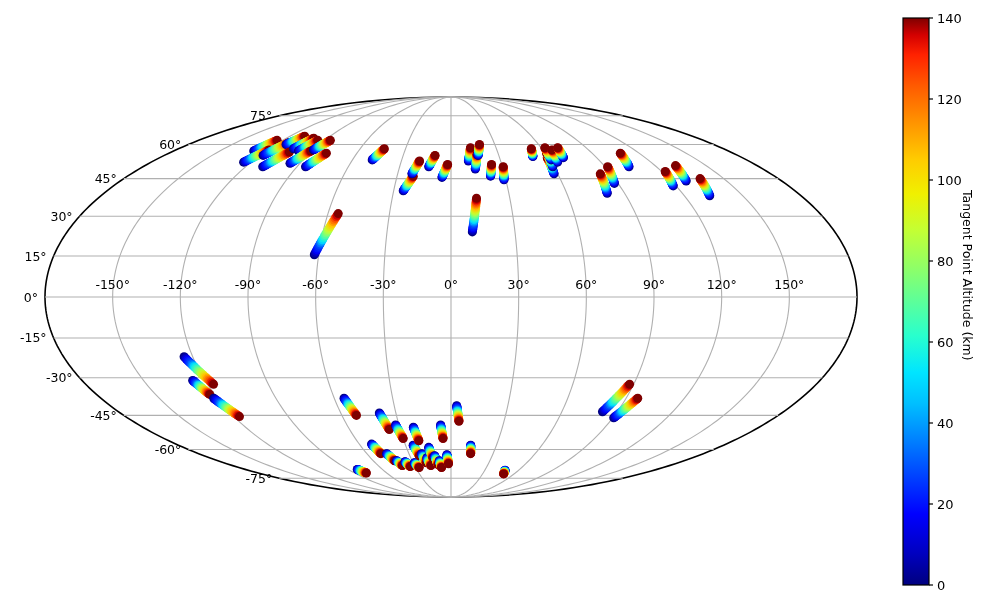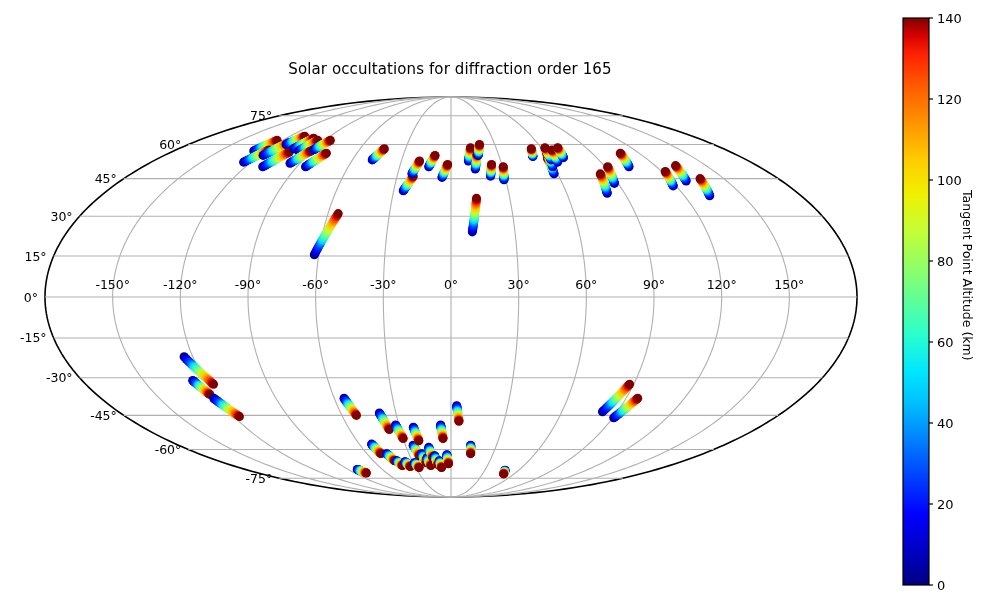--- a/index.html
+++ b/index.html
@@ -71,21 +71,20 @@
     color: #000000;
     transform-origin: left top;
     white-space: nowrap;
   }
 </style>
 </head>
 <body>
 
 <div id="figure">
 
-  <div class="plot-title">Solar occultations for diffraction order 165</div>
 
   <svg id="map-svg" xmlns="http://www.w3.org/2000/svg" viewBox="0 0 1000 600">
     <g id="map-group">
       <path id="map-outline" class="map-outline" d="M451.00,497.00 L479.84,496.49 L496.74,495.73 L510.88,494.81 L523.46,493.79 L534.98,492.67 L545.71,491.48 L555.81,490.22 L565.40,488.90 L574.56,487.51 L583.33,486.08 L591.77,484.59 L599.91,483.06 L607.78,481.49 L615.41,479.87 L622.80,478.21 L629.99,476.52 L636.98,474.78 L643.78,473.02 L650.41,471.22 L656.87,469.38 L663.17,467.52 L669.32,465.62 L675.33,463.70 L681.20,461.75 L686.93,459.76 L692.54,457.76 L698.01,455.72 L703.37,453.67 L708.61,451.58 L713.73,449.48 L718.74,447.35 L723.64,445.20 L728.43,443.02 L733.12,440.83 L737.70,438.61 L742.19,436.37 L746.57,434.12 L750.85,431.84 L755.04,429.54 L759.13,427.23 L763.13,424.90 L767.03,422.55 L770.84,420.19 L774.57,417.81 L778.20,415.41 L781.74,413.00 L785.20,410.57 L788.56,408.12 L791.84,405.67 L795.04,403.19 L798.15,400.71 L801.18,398.21 L804.12,395.70 L806.97,393.18 L809.75,390.64 L812.44,388.09 L815.05,385.53 L817.58,382.97 L820.03,380.39 L822.40,377.79 L824.68,375.19 L826.89,372.58 L829.02,369.97 L831.06,367.34 L833.03,364.70 L834.92,362.06 L836.73,359.40 L838.46,356.74 L840.12,354.08 L841.69,351.40 L843.19,348.72 L844.61,346.04 L845.95,343.34 L847.21,340.65 L848.40,337.94 L849.51,335.24 L850.54,332.52 L851.50,329.81 L852.38,327.09 L853.18,324.36 L853.91,321.64 L854.56,318.91 L855.13,316.17 L855.63,313.44 L856.05,310.70 L856.39,307.96 L856.66,305.22 L856.85,302.48 L856.96,299.74 L857.00,297.00 L856.96,294.26 L856.85,291.52 L856.66,288.78 L856.39,286.04 L856.05,283.30 L855.63,280.56 L855.13,277.83 L854.56,275.09 L853.91,272.36 L853.18,269.64 L852.38,266.91 L851.50,264.19 L850.54,261.48 L849.51,258.76 L848.40,256.06 L847.21,253.35 L845.95,250.66 L844.61,247.96 L843.19,245.28 L841.69,242.60 L840.12,239.92 L838.46,237.26 L836.73,234.60 L834.92,231.94 L833.03,229.30 L831.06,226.66 L829.02,224.03 L826.89,221.42 L824.68,218.81 L822.40,216.21 L820.03,213.61 L817.58,211.03 L815.05,208.47 L812.44,205.91 L809.75,203.36 L806.97,200.82 L804.12,198.30 L801.18,195.79 L798.15,193.29 L795.04,190.81 L791.84,188.33 L788.56,185.88 L785.20,183.43 L781.74,181.00 L778.20,178.59 L774.57,176.19 L770.84,173.81 L767.03,171.45 L763.13,169.10 L759.13,166.77 L755.04,164.46 L750.85,162.16 L746.57,159.88 L742.19,157.63 L737.70,155.39 L733.12,153.17 L728.43,150.98 L723.64,148.80 L718.74,146.65 L713.73,144.52 L708.61,142.42 L703.37,140.33 L698.01,138.28 L692.54,136.24 L686.93,134.24 L681.20,132.25 L675.33,130.30 L669.32,128.38 L663.17,126.48 L656.87,124.62 L650.41,122.78 L643.78,120.98 L636.98,119.22 L629.99,117.48 L622.80,115.79 L615.41,114.13 L607.78,112.51 L599.91,110.94 L591.77,109.41 L583.33,107.92 L574.56,106.49 L565.40,105.10 L555.81,103.78 L545.71,102.52 L534.98,101.33 L523.46,100.21 L510.88,99.19 L496.74,98.27 L479.84,97.51 L451.00,97.00 L451.00,97.00 L422.16,97.51 L405.26,98.27 L391.12,99.19 L378.54,100.21 L367.02,101.33 L356.29,102.52 L346.19,103.78 L336.60,105.10 L327.44,106.49 L318.67,107.92 L310.23,109.41 L302.09,110.94 L294.22,112.51 L286.59,114.13 L279.20,115.79 L272.01,117.48 L265.02,119.22 L258.22,120.98 L251.59,122.78 L245.13,124.62 L238.83,126.48 L232.68,128.38 L226.67,130.30 L220.80,132.25 L215.07,134.24 L209.46,136.24 L203.99,138.28 L198.63,140.33 L193.39,142.42 L188.27,144.52 L183.26,146.65 L178.36,148.80 L173.57,150.98 L168.88,153.17 L164.30,155.39 L159.81,157.63 L155.43,159.88 L151.15,162.16 L146.96,164.46 L142.87,166.77 L138.87,169.10 L134.97,171.45 L131.16,173.81 L127.43,176.19 L123.80,178.59 L120.26,181.00 L116.80,183.43 L113.44,185.88 L110.16,188.33 L106.96,190.81 L103.85,193.29 L100.82,195.79 L97.88,198.30 L95.03,200.82 L92.25,203.36 L89.56,205.91 L86.95,208.47 L84.42,211.03 L81.97,213.61 L79.60,216.21 L77.32,218.81 L75.11,221.42 L72.98,224.03 L70.94,226.66 L68.97,229.30 L67.08,231.94 L65.27,234.60 L63.54,237.26 L61.88,239.92 L60.31,242.60 L58.81,245.28 L57.39,247.96 L56.05,250.66 L54.79,253.35 L53.60,256.06 L52.49,258.76 L51.46,261.48 L50.50,264.19 L49.62,266.91 L48.82,269.64 L48.09,272.36 L47.44,275.09 L46.87,277.83 L46.37,280.56 L45.95,283.30 L45.61,286.04 L45.34,288.78 L45.15,291.52 L45.04,294.26 L45.00,297.00 L45.04,299.74 L45.15,302.48 L45.34,305.22 L45.61,307.96 L45.95,310.70 L46.37,313.44 L46.87,316.17 L47.44,318.91 L48.09,321.64 L48.82,324.36 L49.62,327.09 L50.50,329.81 L51.46,332.52 L52.49,335.24 L53.60,337.94 L54.79,340.65 L56.05,343.34 L57.39,346.04 L58.81,348.72 L60.31,351.40 L61.88,354.08 L63.54,356.74 L65.27,359.40 L67.08,362.06 L68.97,364.70 L70.94,367.34 L72.98,369.97 L75.11,372.58 L77.32,375.19 L79.60,377.79 L81.97,380.39 L84.42,382.97 L86.95,385.53 L89.56,388.09 L92.25,390.64 L95.03,393.18 L97.88,395.70 L100.82,398.21 L103.85,400.71 L106.96,403.19 L110.16,405.67 L113.44,408.12 L116.80,410.57 L120.26,413.00 L123.80,415.41 L127.43,417.81 L131.16,420.19 L134.97,422.55 L138.87,424.90 L142.87,427.23 L146.96,429.54 L151.15,431.84 L155.43,434.12 L159.81,436.37 L164.30,438.61 L168.88,440.83 L173.57,443.02 L178.36,445.20 L183.26,447.35 L188.27,449.48 L193.39,451.58 L198.63,453.67 L203.99,455.72 L209.46,457.76 L215.07,459.76 L220.80,461.75 L226.67,463.70 L232.68,465.62 L238.83,467.52 L245.13,469.38 L251.59,471.22 L258.22,473.02 L265.02,474.78 L272.01,476.52 L279.20,478.21 L286.59,479.87 L294.22,481.49 L302.09,483.06 L310.23,484.59 L318.67,486.08 L327.44,487.51 L336.60,488.90 L346.19,490.22 L356.29,491.48 L367.02,492.67 L378.54,493.79 L391.12,494.81 L405.26,495.73 L422.16,496.49 L451.00,497.00 Z"></path>
       <g id="graticule">
           <path class="grid-line" d="M279.20,478.21 L281.11,478.21 L283.02,478.21 L284.92,478.21 L286.83,478.21 L288.74,478.21 L290.65,478.21 L292.56,478.21 L294.47,478.21 L296.38,478.21 L298.29,478.21 L300.20,478.21 L302.10,478.21 L304.01,478.21 L305.92,478.21 L307.83,478.21 L309.74,478.21 L311.65,478.21 L313.56,478.21 L315.47,478.21 L317.38,478.21 L319.28,478.21 L321.19,478.21 L323.10,478.21 L325.01,478.21 L326.92,478.21 L328.83,478.21 L330.74,478.21 L332.65,478.21 L334.56,478.21 L336.46,478.21 L338.37,478.21 L340.28,478.21 L342.19,478.21 L344.10,478.21 L346.01,478.21 L347.92,478.21 L349.83,478.21 L351.74,478.21 L353.65,478.21 L355.55,478.21 L357.46,478.21 L359.37,478.21 L361.28,478.21 L363.19,478.21 L365.10,478.21 L367.01,478.21 L368.92,478.21 L370.83,478.21 L372.73,478.21 L374.64,478.21 L376.55,478.21 L378.46,478.21 L380.37,478.21 L382.28,478.21 L384.19,478.21 L386.10,478.21 L388.01,478.21 L389.91,478.21 L391.82,478.21 L393.73,478.21 L395.64,478.21 L397.55,478.21 L399.46,478.21 L401.37,478.21 L403.28,478.21 L405.19,478.21 L407.09,478.21 L409.00,478.21 L410.91,478.21 L412.82,478.21 L414.73,478.21 L416.64,478.21 L418.55,478.21 L420.46,478.21 L422.37,478.21 L424.28,478.21 L426.18,478.21 L428.09,478.21 L430.00,478.21 L431.91,478.21 L433.82,478.21 L435.73,478.21 L437.64,478.21 L439.55,478.21 L441.46,478.21 L443.36,478.21 L445.27,478.21 L447.18,478.21 L449.09,478.21 L451.00,478.21 L452.91,478.21 L454.82,478.21 L456.73,478.21 L458.64,478.21 L460.54,478.21 L462.45,478.21 L464.36,478.21 L466.27,478.21 L468.18,478.21 L470.09,478.21 L472.00,478.21 L473.91,478.21 L475.82,478.21 L477.72,478.21 L479.63,478.21 L481.54,478.21 L483.45,478.21 L485.36,478.21 L487.27,478.21 L489.18,478.21 L491.09,478.21 L493.00,478.21 L494.91,478.21 L496.81,478.21 L498.72,478.21 L500.63,478.21 L502.54,478.21 L504.45,478.21 L506.36,478.21 L508.27,478.21 L510.18,478.21 L512.09,478.21 L513.99,478.21 L515.90,478.21 L517.81,478.21 L519.72,478.21 L521.63,478.21 L523.54,478.21 L525.45,478.21 L527.36,478.21 L529.27,478.21 L531.17,478.21 L533.08,478.21 L534.99,478.21 L536.90,478.21 L538.81,478.21 L540.72,478.21 L542.63,478.21 L544.54,478.21 L546.45,478.21 L548.35,478.21 L550.26,478.21 L552.17,478.21 L554.08,478.21 L555.99,478.21 L557.90,478.21 L559.81,478.21 L561.72,478.21 L563.63,478.21 L565.54,478.21 L567.44,478.21 L569.35,478.21 L571.26,478.21 L573.17,478.21 L575.08,478.21 L576.99,478.21 L578.90,478.21 L580.81,478.21 L582.72,478.21 L584.62,478.21 L586.53,478.21 L588.44,478.21 L590.35,478.21 L592.26,478.21 L594.17,478.21 L596.08,478.21 L597.99,478.21 L599.90,478.21 L601.80,478.21 L603.71,478.21 L605.62,478.21 L607.53,478.21 L609.44,478.21 L611.35,478.21 L613.26,478.21 L615.17,478.21 L617.08,478.21 L618.98,478.21 L620.89,478.21 L622.80,478.21"></path>
           <path class="grid-line" d="M188.27,449.48 L191.19,449.48 L194.11,449.48 L197.03,449.48 L199.95,449.48 L202.86,449.48 L205.78,449.48 L208.70,449.48 L211.62,449.48 L214.54,449.48 L217.46,449.48 L220.38,449.48 L223.30,449.48 L226.22,449.48 L229.14,449.48 L232.06,449.48 L234.98,449.48 L237.90,449.48 L240.81,449.48 L243.73,449.48 L246.65,449.48 L249.57,449.48 L252.49,449.48 L255.41,449.48 L258.33,449.48 L261.25,449.48 L264.17,449.48 L267.09,449.48 L270.01,449.48 L272.93,449.48 L275.85,449.48 L278.76,449.48 L281.68,449.48 L284.60,449.48 L287.52,449.48 L290.44,449.48 L293.36,449.48 L296.28,449.48 L299.20,449.48 L302.12,449.48 L305.04,449.48 L307.96,449.48 L310.88,449.48 L313.80,449.48 L316.71,449.48 L319.63,449.48 L322.55,449.48 L325.47,449.48 L328.39,449.48 L331.31,449.48 L334.23,449.48 L337.15,449.48 L340.07,449.48 L342.99,449.48 L345.91,449.48 L348.83,449.48 L351.75,449.48 L354.67,449.48 L357.58,449.48 L360.50,449.48 L363.42,449.48 L366.34,449.48 L369.26,449.48 L372.18,449.48 L375.10,449.48 L378.02,449.48 L380.94,449.48 L383.86,449.48 L386.78,449.48 L389.70,449.48 L392.62,449.48 L395.53,449.48 L398.45,449.48 L401.37,449.48 L404.29,449.48 L407.21,449.48 L410.13,449.48 L413.05,449.48 L415.97,449.48 L418.89,449.48 L421.81,449.48 L424.73,449.48 L427.65,449.48 L430.57,449.48 L433.48,449.48 L436.40,449.48 L439.32,449.48 L442.24,449.48 L445.16,449.48 L448.08,449.48 L451.00,449.48 L453.92,449.48 L456.84,449.48 L459.76,449.48 L462.68,449.48 L465.60,449.48 L468.52,449.48 L471.43,449.48 L474.35,449.48 L477.27,449.48 L480.19,449.48 L483.11,449.48 L486.03,449.48 L488.95,449.48 L491.87,449.48 L494.79,449.48 L497.71,449.48 L500.63,449.48 L503.55,449.48 L506.47,449.48 L509.38,449.48 L512.30,449.48 L515.22,449.48 L518.14,449.48 L521.06,449.48 L523.98,449.48 L526.90,449.48 L529.82,449.48 L532.74,449.48 L535.66,449.48 L538.58,449.48 L541.50,449.48 L544.42,449.48 L547.33,449.48 L550.25,449.48 L553.17,449.48 L556.09,449.48 L559.01,449.48 L561.93,449.48 L564.85,449.48 L567.77,449.48 L570.69,449.48 L573.61,449.48 L576.53,449.48 L579.45,449.48 L582.37,449.48 L585.29,449.48 L588.20,449.48 L591.12,449.48 L594.04,449.48 L596.96,449.48 L599.88,449.48 L602.80,449.48 L605.72,449.48 L608.64,449.48 L611.56,449.48 L614.48,449.48 L617.40,449.48 L620.32,449.48 L623.24,449.48 L626.15,449.48 L629.07,449.48 L631.99,449.48 L634.91,449.48 L637.83,449.48 L640.75,449.48 L643.67,449.48 L646.59,449.48 L649.51,449.48 L652.43,449.48 L655.35,449.48 L658.27,449.48 L661.19,449.48 L664.10,449.48 L667.02,449.48 L669.94,449.48 L672.86,449.48 L675.78,449.48 L678.70,449.48 L681.62,449.48 L684.54,449.48 L687.46,449.48 L690.38,449.48 L693.30,449.48 L696.22,449.48 L699.14,449.48 L702.05,449.48 L704.97,449.48 L707.89,449.48 L710.81,449.48 L713.73,449.48"></path>
           <path class="grid-line" d="M123.80,415.41 L127.44,415.41 L131.07,415.41 L134.71,415.41 L138.34,415.41 L141.98,415.41 L145.61,415.41 L149.25,415.41 L152.89,415.41 L156.52,415.41 L160.16,415.41 L163.79,415.41 L167.43,415.41 L171.06,415.41 L174.70,415.41 L178.33,415.41 L181.97,415.41 L185.61,415.41 L189.24,415.41 L192.88,415.41 L196.51,415.41 L200.15,415.41 L203.78,415.41 L207.42,415.41 L211.05,415.41 L214.69,415.41 L218.33,415.41 L221.96,415.41 L225.60,415.41 L229.23,415.41 L232.87,415.41 L236.50,415.41 L240.14,415.41 L243.77,415.41 L247.41,415.41 L251.05,415.41 L254.68,415.41 L258.32,415.41 L261.95,415.41 L265.59,415.41 L269.22,415.41 L272.86,415.41 L276.49,415.41 L280.13,415.41 L283.77,415.41 L287.40,415.41 L291.04,415.41 L294.67,415.41 L298.31,415.41 L301.94,415.41 L305.58,415.41 L309.21,415.41 L312.85,415.41 L316.49,415.41 L320.12,415.41 L323.76,415.41 L327.39,415.41 L331.03,415.41 L334.66,415.41 L338.30,415.41 L341.93,415.41 L345.57,415.41 L349.20,415.41 L352.84,415.41 L356.48,415.41 L360.11,415.41 L363.75,415.41 L367.38,415.41 L371.02,415.41 L374.65,415.41 L378.29,415.41 L381.92,415.41 L385.56,415.41 L389.20,415.41 L392.83,415.41 L396.47,415.41 L400.10,415.41 L403.74,415.41 L407.37,415.41 L411.01,415.41 L414.64,415.41 L418.28,415.41 L421.92,415.41 L425.55,415.41 L429.19,415.41 L432.82,415.41 L436.46,415.41 L440.09,415.41 L443.73,415.41 L447.36,415.41 L451.00,415.41 L454.64,415.41 L458.27,415.41 L461.91,415.41 L465.54,415.41 L469.18,415.41 L472.81,415.41 L476.45,415.41 L480.08,415.41 L483.72,415.41 L487.36,415.41 L490.99,415.41 L494.63,415.41 L498.26,415.41 L501.90,415.41 L505.53,415.41 L509.17,415.41 L512.80,415.41 L516.44,415.41 L520.08,415.41 L523.71,415.41 L527.35,415.41 L530.98,415.41 L534.62,415.41 L538.25,415.41 L541.89,415.41 L545.52,415.41 L549.16,415.41 L552.80,415.41 L556.43,415.41 L560.07,415.41 L563.70,415.41 L567.34,415.41 L570.97,415.41 L574.61,415.41 L578.24,415.41 L581.88,415.41 L585.51,415.41 L589.15,415.41 L592.79,415.41 L596.42,415.41 L600.06,415.41 L603.69,415.41 L607.33,415.41 L610.96,415.41 L614.60,415.41 L618.23,415.41 L621.87,415.41 L625.51,415.41 L629.14,415.41 L632.78,415.41 L636.41,415.41 L640.05,415.41 L643.68,415.41 L647.32,415.41 L650.95,415.41 L654.59,415.41 L658.23,415.41 L661.86,415.41 L665.50,415.41 L669.13,415.41 L672.77,415.41 L676.40,415.41 L680.04,415.41 L683.67,415.41 L687.31,415.41 L690.95,415.41 L694.58,415.41 L698.22,415.41 L701.85,415.41 L705.49,415.41 L709.12,415.41 L712.76,415.41 L716.39,415.41 L720.03,415.41 L723.67,415.41 L727.30,415.41 L730.94,415.41 L734.57,415.41 L738.21,415.41 L741.84,415.41 L745.48,415.41 L749.11,415.41 L752.75,415.41 L756.39,415.41 L760.02,415.41 L763.66,415.41 L767.29,415.41 L770.93,415.41 L774.56,415.41 L778.20,415.41"></path>
           <path class="grid-line" d="M79.60,377.79 L83.73,377.79 L87.86,377.79 L91.98,377.79 L96.11,377.79 L100.24,377.79 L104.36,377.79 L108.49,377.79 L112.62,377.79 L116.74,377.79 L120.87,377.79 L125.00,377.79 L129.12,377.79 L133.25,377.79 L137.38,377.79 L141.50,377.79 L145.63,377.79 L149.76,377.79 L153.88,377.79 L158.01,377.79 L162.14,377.79 L166.26,377.79 L170.39,377.79 L174.52,377.79 L178.64,377.79 L182.77,377.79 L186.90,377.79 L191.02,377.79 L195.15,377.79 L199.28,377.79 L203.40,377.79 L207.53,377.79 L211.66,377.79 L215.78,377.79 L219.91,377.79 L224.04,377.79 L228.16,377.79 L232.29,377.79 L236.42,377.79 L240.54,377.79 L244.67,377.79 L248.79,377.79 L252.92,377.79 L257.05,377.79 L261.17,377.79 L265.30,377.79 L269.43,377.79 L273.55,377.79 L277.68,377.79 L281.81,377.79 L285.93,377.79 L290.06,377.79 L294.19,377.79 L298.31,377.79 L302.44,377.79 L306.57,377.79 L310.69,377.79 L314.82,377.79 L318.95,377.79 L323.07,377.79 L327.20,377.79 L331.33,377.79 L335.45,377.79 L339.58,377.79 L343.71,377.79 L347.83,377.79 L351.96,377.79 L356.09,377.79 L360.21,377.79 L364.34,377.79 L368.47,377.79 L372.59,377.79 L376.72,377.79 L380.85,377.79 L384.97,377.79 L389.10,377.79 L393.23,377.79 L397.35,377.79 L401.48,377.79 L405.61,377.79 L409.73,377.79 L413.86,377.79 L417.99,377.79 L422.11,377.79 L426.24,377.79 L430.37,377.79 L434.49,377.79 L438.62,377.79 L442.75,377.79 L446.87,377.79 L451.00,377.79 L455.13,377.79 L459.25,377.79 L463.38,377.79 L467.51,377.79 L471.63,377.79 L475.76,377.79 L479.89,377.79 L484.01,377.79 L488.14,377.79 L492.27,377.79 L496.39,377.79 L500.52,377.79 L504.65,377.79 L508.77,377.79 L512.90,377.79 L517.03,377.79 L521.15,377.79 L525.28,377.79 L529.41,377.79 L533.53,377.79 L537.66,377.79 L541.79,377.79 L545.91,377.79 L550.04,377.79 L554.17,377.79 L558.29,377.79 L562.42,377.79 L566.55,377.79 L570.67,377.79 L574.80,377.79 L578.93,377.79 L583.05,377.79 L587.18,377.79 L591.31,377.79 L595.43,377.79 L599.56,377.79 L603.69,377.79 L607.81,377.79 L611.94,377.79 L616.07,377.79 L620.19,377.79 L624.32,377.79 L628.45,377.79 L632.57,377.79 L636.70,377.79 L640.83,377.79 L644.95,377.79 L649.08,377.79 L653.21,377.79 L657.33,377.79 L661.46,377.79 L665.58,377.79 L669.71,377.79 L673.84,377.79 L677.96,377.79 L682.09,377.79 L686.22,377.79 L690.34,377.79 L694.47,377.79 L698.60,377.79 L702.72,377.79 L706.85,377.79 L710.98,377.79 L715.10,377.79 L719.23,377.79 L723.36,377.79 L727.48,377.79 L731.61,377.79 L735.74,377.79 L739.86,377.79 L743.99,377.79 L748.12,377.79 L752.24,377.79 L756.37,377.79 L760.50,377.79 L764.62,377.79 L768.75,377.79 L772.88,377.79 L777.00,377.79 L781.13,377.79 L785.26,377.79 L789.38,377.79 L793.51,377.79 L797.64,377.79 L801.76,377.79 L805.89,377.79 L810.02,377.79 L814.14,377.79 L818.27,377.79 L822.40,377.79"></path>
           <path class="grid-line" d="M53.60,337.94 L58.01,337.94 L62.43,337.94 L66.85,337.94 L71.26,337.94 L75.68,337.94 L80.09,337.94 L84.51,337.94 L88.92,337.94 L93.34,337.94 L97.75,337.94 L102.17,337.94 L106.59,337.94 L111.00,337.94 L115.42,337.94 L119.83,337.94 L124.25,337.94 L128.66,337.94 L133.08,337.94 L137.49,337.94 L141.91,337.94 L146.33,337.94 L150.74,337.94 L155.16,337.94 L159.57,337.94 L163.99,337.94 L168.40,337.94 L172.82,337.94 L177.23,337.94 L181.65,337.94 L186.07,337.94 L190.48,337.94 L194.90,337.94 L199.31,337.94 L203.73,337.94 L208.14,337.94 L212.56,337.94 L216.97,337.94 L221.39,337.94 L225.81,337.94 L230.22,337.94 L234.64,337.94 L239.05,337.94 L243.47,337.94 L247.88,337.94 L252.30,337.94 L256.71,337.94 L261.13,337.94 L265.55,337.94 L269.96,337.94 L274.38,337.94 L278.79,337.94 L283.21,337.94 L287.62,337.94 L292.04,337.94 L296.45,337.94 L300.87,337.94 L305.29,337.94 L309.70,337.94 L314.12,337.94 L318.53,337.94 L322.95,337.94 L327.36,337.94 L331.78,337.94 L336.20,337.94 L340.61,337.94 L345.03,337.94 L349.44,337.94 L353.86,337.94 L358.27,337.94 L362.69,337.94 L367.10,337.94 L371.52,337.94 L375.94,337.94 L380.35,337.94 L384.77,337.94 L389.18,337.94 L393.60,337.94 L398.01,337.94 L402.43,337.94 L406.84,337.94 L411.26,337.94 L415.68,337.94 L420.09,337.94 L424.51,337.94 L428.92,337.94 L433.34,337.94 L437.75,337.94 L442.17,337.94 L446.58,337.94 L451.00,337.94 L455.42,337.94 L459.83,337.94 L464.25,337.94 L468.66,337.94 L473.08,337.94 L477.49,337.94 L481.91,337.94 L486.32,337.94 L490.74,337.94 L495.16,337.94 L499.57,337.94 L503.99,337.94 L508.40,337.94 L512.82,337.94 L517.23,337.94 L521.65,337.94 L526.06,337.94 L530.48,337.94 L534.90,337.94 L539.31,337.94 L543.73,337.94 L548.14,337.94 L552.56,337.94 L556.97,337.94 L561.39,337.94 L565.80,337.94 L570.22,337.94 L574.64,337.94 L579.05,337.94 L583.47,337.94 L587.88,337.94 L592.30,337.94 L596.71,337.94 L601.13,337.94 L605.55,337.94 L609.96,337.94 L614.38,337.94 L618.79,337.94 L623.21,337.94 L627.62,337.94 L632.04,337.94 L636.45,337.94 L640.87,337.94 L645.29,337.94 L649.70,337.94 L654.12,337.94 L658.53,337.94 L662.95,337.94 L667.36,337.94 L671.78,337.94 L676.19,337.94 L680.61,337.94 L685.03,337.94 L689.44,337.94 L693.86,337.94 L698.27,337.94 L702.69,337.94 L707.10,337.94 L711.52,337.94 L715.93,337.94 L720.35,337.94 L724.77,337.94 L729.18,337.94 L733.60,337.94 L738.01,337.94 L742.43,337.94 L746.84,337.94 L751.26,337.94 L755.67,337.94 L760.09,337.94 L764.51,337.94 L768.92,337.94 L773.34,337.94 L777.75,337.94 L782.17,337.94 L786.58,337.94 L791.00,337.94 L795.41,337.94 L799.83,337.94 L804.25,337.94 L808.66,337.94 L813.08,337.94 L817.49,337.94 L821.91,337.94 L826.32,337.94 L830.74,337.94 L835.15,337.94 L839.57,337.94 L843.99,337.94 L848.40,337.94"></path>

